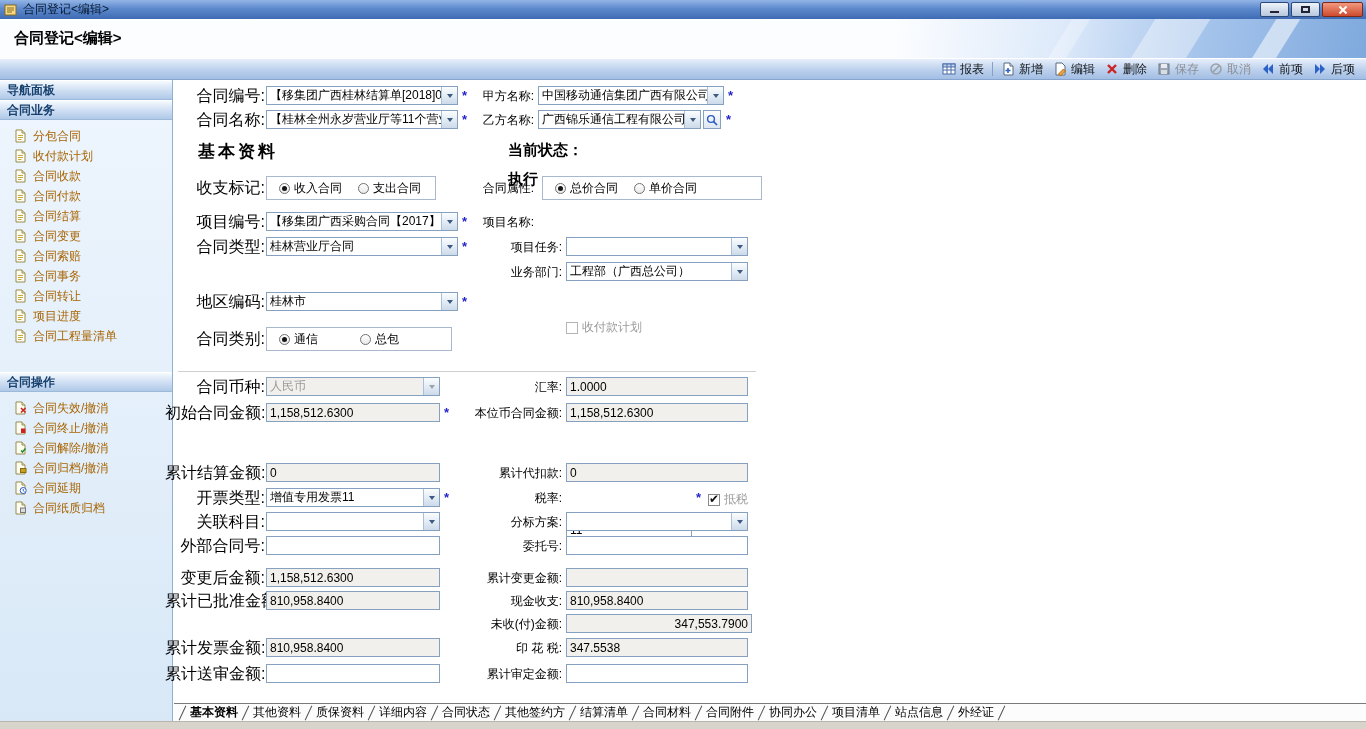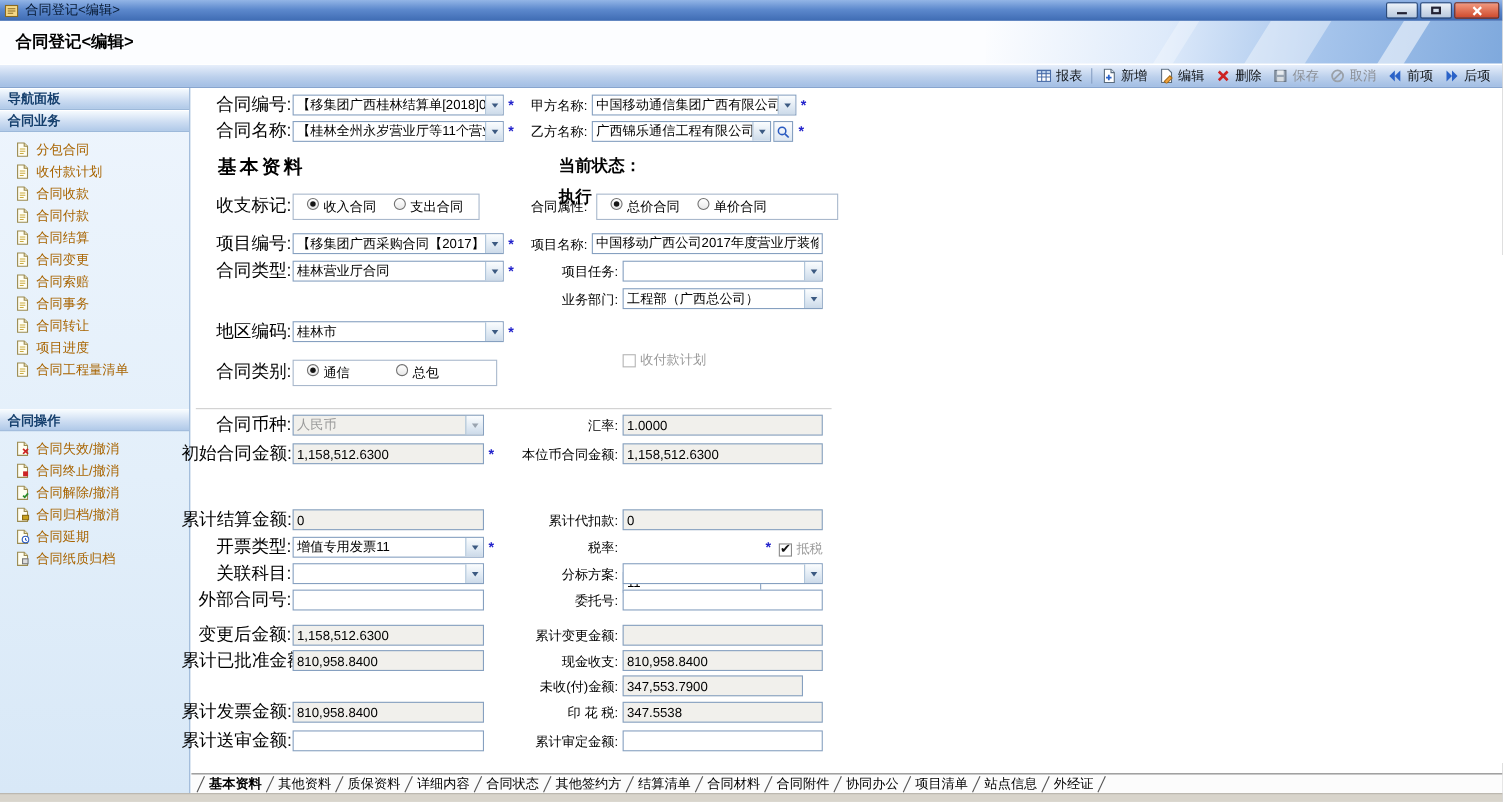--- a/index.html
+++ b/index.html
@@ -71,21 +71,21 @@
   .combo .val { flex:1; font-size:12px; line-height:17px; padding:0 3px; white-space:nowrap; overflow:hidden; color:#000; }
   .combo .arr { width:16px; flex:none; border-left:1px solid #a9c0d8;
     background:linear-gradient(180deg,#fbfdfe,#dfe9f3 60%,#ccdae9); display:flex; align-items:center; justify-content:center; }
   .combo .arr b { width:0; height:0; border:3.5px solid transparent; border-top:4.5px solid #3c5a82; margin-top:4px; }
   .combo.ro { background:#f1f0ec; } .combo.ro .val { color:#9a9a9a; }
   .combo.ro .arr b { border-top-color:#9aa4b0; }
 
   .req { position:absolute; color:#2424cc; font-weight:bold; font-size:13px; line-height:20px; }
 
   .grpbox { position:absolute; height:24px; border:1px solid #a9b8cc; display:flex; align-items:center; padding:0 12px; }
-  .radio { display:flex; gap:4px; font-size:12px; color:#000; }
+  .radio { display:flex; align-items:center; gap:4px; font-size:12px; color:#000; }
   .rdot { width:11px; height:11px; border-radius:50%; border:1px solid #707070;
     background:linear-gradient(#fff,#e9e9e9); position:relative; flex:none; }
   .radio.sel .rdot::after { content:''; position:absolute; left:2px; top:2px; width:5px; height:5px; border-radius:50%; background:#151515; }
 
   .cb { width:12px; height:12px; border:1px solid #8a8a8a; background:#fff; position:relative; display:inline-block; flex:none; }
   .cb.checked::after { content:'✔'; position:absolute; left:0; top:-3px; font-size:12px; font-weight:bold; color:#111; }
   .cb.disabled { border-color:#b4b4b4; }
   .cb-wrap { position:absolute; display:flex; align-items:center; gap:4px; }
   .cb-label { font-size:12px; color:#9a9a9a; white-space:nowrap; }
 
@@ -431,21 +431,20 @@
     <div class="row" style="top:132px">
       <span class="lbl">项目编号:</span>
       <div class="combo" style="left:92px;width:192px">
         <span class="val">【移集团广西采购合同【2017】10</span>
         <span class="arr">
             <b></b>
           </span>
       </div>
       <span class="req" style="left:288px">*</span>
       <span class="lbl-rt">项目名称:</span>
-      <input class="fld" style="left: 364px; width: 210px;" value="中国移动广西公司2017年度营业厅装修">
     </div>
 
     <div class="row" style="top:157px">
       <span class="lbl">合同类型:</span>
       <div class="combo" style="left:92px;width:192px">
         <span class="val">桂林营业厅合同</span>
         <span class="arr">
             <b></b>
           </span>
       </div>
@@ -581,21 +580,21 @@
 
     <div class="row" style="top:511px">
       <span class="lbl">累计已批准金额:</span>
       <input class="fld ro" style="left: 92px; width: 174px;" value="810,958.8400">
       <span class="lbl-r">现金收支:</span>
       <input class="fld ro" style="left: 392px; width: 182px;" value="810,958.8400">
     </div>
 
     <div class="row" style="top:534px">
       <span class="lbl-r">未收(付)金额:</span>
-      <input class="fld ro" style="left: 392px; width: 164px;" value="347,553.7900">
+      <input class="fld ro" style="left: 392px; width: 186px; text-align: right;" value="347,553.7900">
     </div>
 
     <div class="row" style="top:558px">
       <span class="lbl">累计发票金额:</span>
       <input class="fld ro" style="left: 92px; width: 174px;" value="810,958.8400">
       <span class="lbl-r">印 花 税:</span>
       <input class="fld ro" style="left: 392px; width: 182px;" value="347.5538">
     </div>
 
     <div class="row" style="top:584px">

